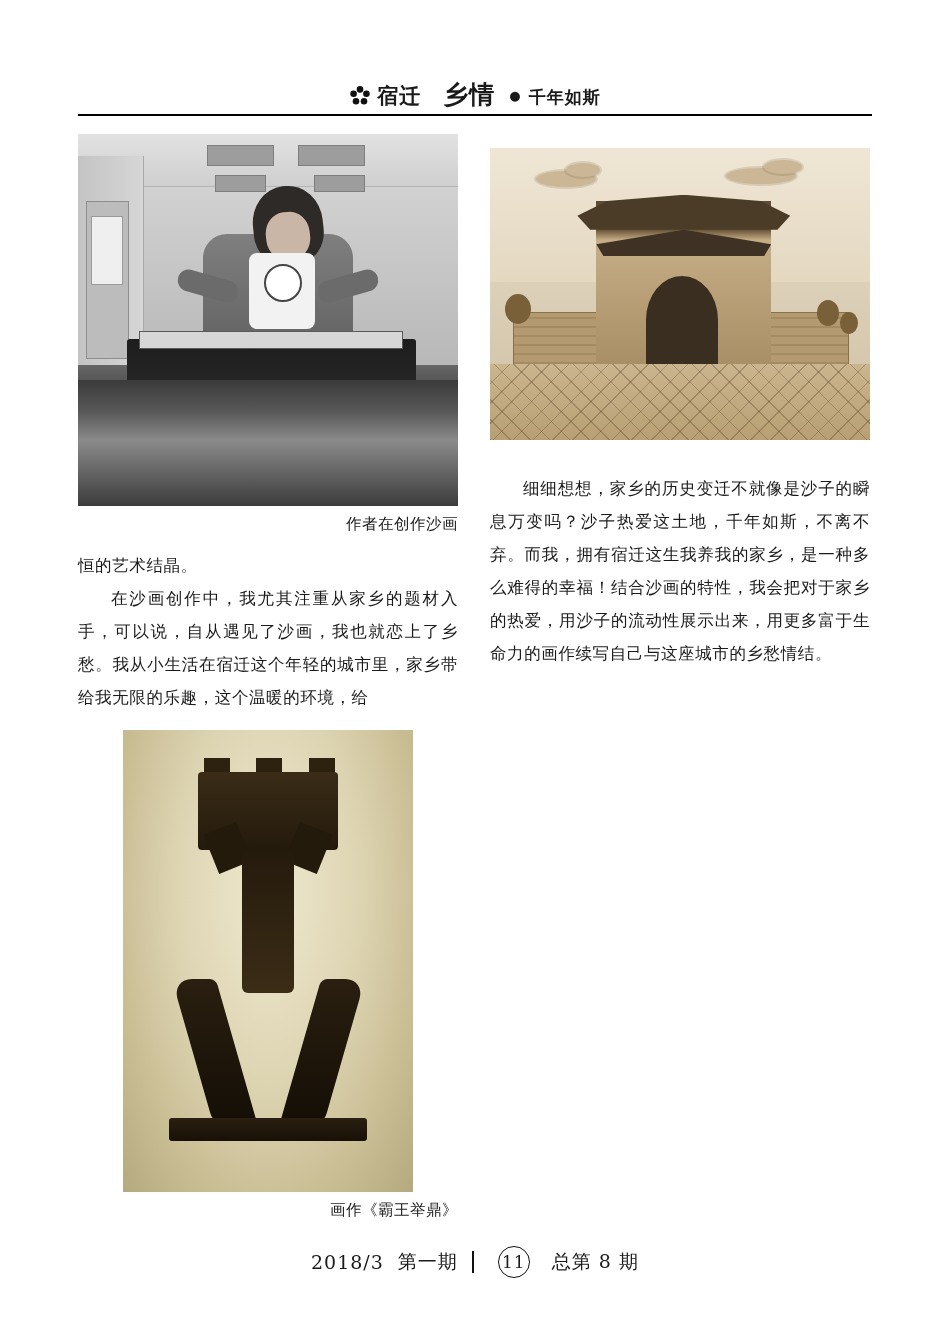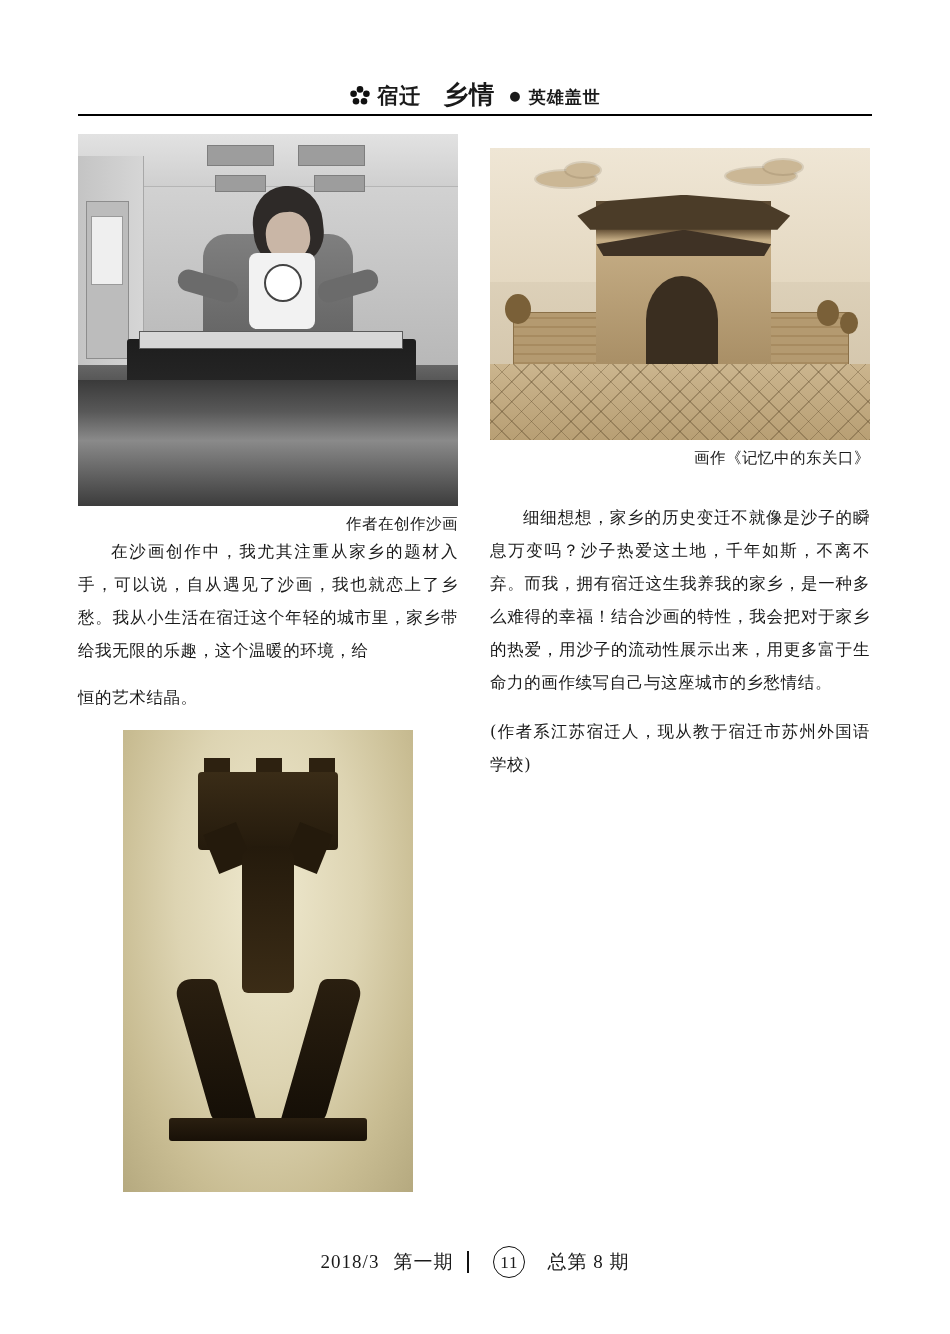--- a/index.html
+++ b/index.html
@@ -306,21 +306,20 @@
   .footer {
     position: absolute;
     left: 0; right: 0;
     bottom: 56px;
     display: flex;
     align-items: center;
     justify-content: center;
     gap: 14px;
     font-size: 19px;
     letter-spacing: 1px;
-    font-family: Liberation Serif, serif;
   }
   .pagenum {
     display: inline-flex;
     align-items: center;
     justify-content: center;
     width: 30px; height: 30px;
     border: 1.6px solid #111;
     border-radius: 50%;
     font-size: 17px;
     line-height: 1;
@@ -343,21 +342,21 @@
           <circle cx="15" cy="16.2" r="3.3"></circle>
           <circle cx="7" cy="16.2" r="3.3"></circle>
           <circle cx="4.6" cy="8.8" r="3.3"></circle>
         </g>
         <circle cx="11" cy="11" r="2.6" fill="#fff"></circle>
       </svg>
     </span>
     <span class="header-title-1">宿迁</span>
     <span class="header-title-2">乡情</span>
     <span class="header-sep">●</span>
-    <span class="header-sub">英雄盖世</span>
+    <span class="header-sub">千年如斯</span>
   </div>
 </div>
 
 <div class="col col-left">
 
   <figure class="figure fig1">
     <div class="photo">
       <div class="f1-room"></div>
       <div class="f1-ceil"></div>
       <div class="f1-panel" style="left:34%;top:3%;width:17%;height:5%;"></div>
@@ -374,36 +373,37 @@
       <div class="f1-face"></div>
       <div class="f1-shirt"></div>
       <div class="f1-cat"></div>
       <div class="f1-table"></div>
       <div class="f1-lightbox"></div>
       <div class="f1-glow"></div>
     </div>
     <figcaption class="caption">作者在创作沙画</figcaption>
   </figure>
 
+  <p class="body" style="margin-top:14px;">恒的艺术结晶。</p>
   <p class="body indent">在沙画创作中，我尤其注重从家乡的题材入手，可以说，自从遇见了沙画，我也就恋上了乡愁。我从小生活在宿迁这个年轻的城市里，家乡带给我无限的乐趣，这个温暖的环境，给</p>
-  <p class="body" style="margin-top:14px;">恒的艺术结晶。</p>
 
   <figure class="figure fig3" style="margin-top:16px;">
     <div class="photo" style="margin:0 auto;">
       <div class="f3-leg" style="left:28%;"></div>
       <div class="f3-leg" style="left:46%;"></div>
       <div class="f3-leg" style="left:64%;"></div>
       <div class="f3-ding"></div>
       <div class="f3-armL"></div>
       <div class="f3-armR"></div>
       <div class="f3-torso"></div>
       <div class="f3-legL"></div>
       <div class="f3-legR"></div>
       <div class="f3-base"></div>
     </div>
+    <figcaption class="caption">画作《霸王举鼎》</figcaption>
   </figure>
 
 </div>
 
 <div class="col col-right">
 
 
   <figure class="figure fig2" style="margin-top:14px;">
     <div class="photo">
       <div class="f2-sky"></div>
@@ -416,27 +416,25 @@
       <div class="f2-gate"></div>
       <div class="f2-roof"></div>
       <div class="f2-roof2"></div>
       <div class="f2-arch"></div>
       <div class="f2-ground"></div>
       <div class="f2-grid"></div>
       <div class="f2-bush" style="left:4%;top:50%;width:26px;height:30px;"></div>
       <div class="f2-bush" style="left:86%;top:52%;width:22px;height:26px;"></div>
       <div class="f2-bush" style="left:92%;top:56%;width:18px;height:22px;"></div>
     </div>
-    <figcaption class="caption">画作《记忆中的东关口》</figcaption>
   </figure>
 
   <p class="body indent" style="margin-top:32px;">细细想想，家乡的历史变迁不就像是沙子的瞬息万变吗？沙子热爱这土地，千年如斯，不离不弃。而我，拥有宿迁这生我养我的家乡，是一种多么难得的幸福！结合沙画的特性，我会把对于家乡的热爱，用沙子的流动性展示出来，用更多富于生命力的画作续写自己与这座城市的乡愁情结。</p>
 
 
-  <p class="body" style="margin-top:16px;">(作者系江苏宿迁人，现从教于宿迁市苏州外国语学校)</p>
 
 </div>
 
 <div class="footer">
   <span>2018/3</span>
   <span>第一期</span>
   <span class="footer-seg">
     <span class="footer-bar"></span>
     <span class="pagenum">11</span>
     <span>总第 8 期</span>

